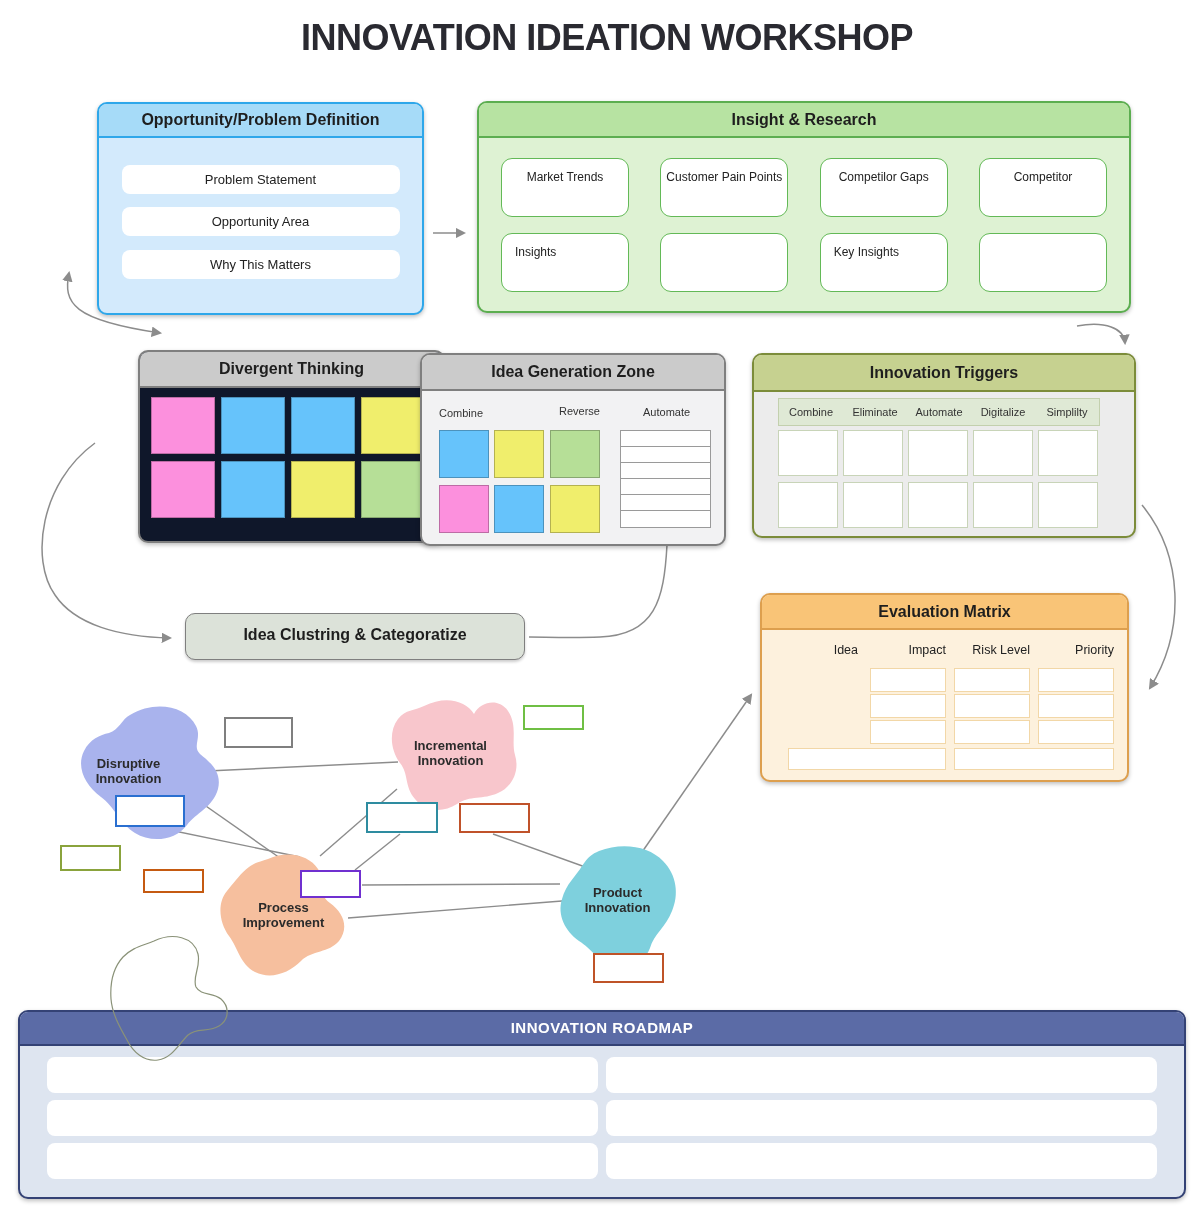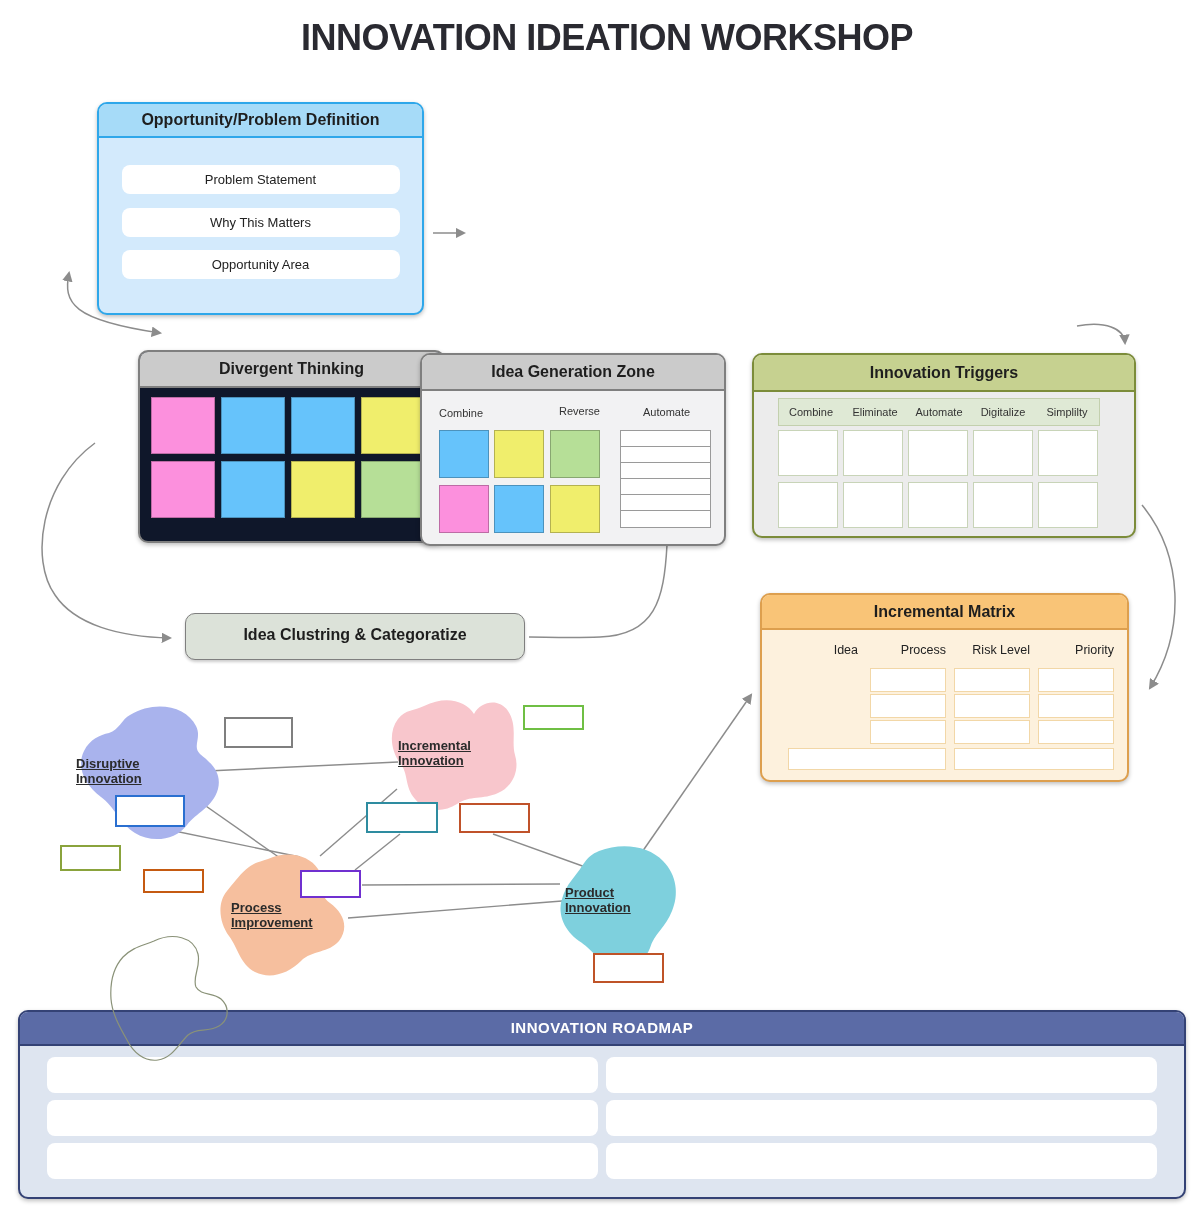--- a/index.html
+++ b/index.html
@@ -54,21 +54,21 @@
   .eval-label{position:absolute;font-size:12.5px;color:#222;text-align:right;}
   .eval-cell{position:absolute;background:#fff;border:1.5px solid #f2d7a7;box-sizing:border-box;}
 
   
   .road-grid{display:grid;grid-template-columns:1fr 1fr;grid-auto-rows:36px;gap:7px 8px;
              padding:11px 27px;}
   .road-cell{background:#fff;border-radius:8px;}
 
   
   .blob-label{position:absolute;z-index:1;font-size:13px;font-weight:bold;color:#2b2b2b;
-              line-height:15px;text-decoration:underline;}
+              text-align:center;line-height:15px;}
   .mini-rect{position:absolute;z-index:1;background:#fff;border:2px solid #888;box-sizing:border-box;}
 </style>
 </head>
 <body>
 
 <div class="canvas">
 
   <h1 class="page-title">INNOVATION IDEATION WORKSHOP</h1>
 
   <svg class="layer" width="1200" height="1207" viewBox="0 0 1200 1207">
@@ -109,24 +109,37 @@
              C329 953 312 950 301 961 C289 973 271 980 255 972 C240 964 238 948 229 936
              C219 922 217 903 227 891 C236 880 241 873 249 867 C255 862 260 862 268 859 Z" style="fill: rgb(246, 191, 158);"></path>
     <path d="M599 851 C622 842 649 846 663 861 C677 875 679 895 672 911 C666 927 654 934 650 948
              C645 962 629 970 613 965 C597 961 592 949 579 941 C565 931 557 915 562 899
              C566 884 576 876 582 866 C588 857 592 854 599 851 Z" style="fill: rgb(126, 208, 221);"></path>
   </svg>
 
   <div class="panel" style="left: 97px; top: 102px; width: 323px; height: 209px; background-color: rgb(211, 234, 252); border-color: rgb(46, 167, 234);">
     <div class="panel-h" style="height: 32px; line-height: 32px; background-color: rgb(166, 219, 248); border-bottom-color: rgb(46, 167, 234);">Opportunity/Problem Definition</div>
     <div class="opp-row" style="margin-top:27px;">Problem Statement</div>
+    <div class="opp-row" style="margin-top:13px;">Opportunity Area</div>
     <div class="opp-row" style="margin-top:14px;">Why This Matters</div>
-    <div class="opp-row" style="margin-top:13px;">Opportunity Area</div>
-  </div>
-
+  </div>
+
+  <div class="panel" style="left: 477px; top: 101px; width: 650px; height: 208px; background-color: rgb(222, 242, 211); border-color: rgb(92, 174, 80);">
+    <div class="panel-h" style="height: 33px; line-height: 33px; background-color: rgb(183, 227, 162); border-bottom-color: rgb(92, 174, 80);">Insight &amp; Research</div>
+    <div class="insight-grid">
+      <div class="insight-card">Market Trends</div>
+      <div class="insight-card">Customer Pain Points</div>
+      <div class="insight-card">Competilor Gaps</div>
+      <div class="insight-card">Competitor</div>
+      <div class="insight-card left">Insights</div>
+      <div class="insight-card"></div>
+      <div class="insight-card left">Key Insights</div>
+      <div class="insight-card"></div>
+    </div>
+  </div>
 
   <div class="panel" style="left: 97px; top: 350px; width: 303px; height: 189px; background-color: #0f172a; border-color: rgb(127, 127, 127); margin-left: 41px;">
     <div class="panel-h" style="height: 34px; line-height: 34px; background-color: rgb(203, 203, 203); border-bottom-color: rgb(127, 127, 127);">Divergent Thinking</div>
     <div class="notes-flex">
       <div class="note" style="background-color: rgb(252, 144, 221);"></div>
       <div class="note" style="background-color: rgb(102, 195, 251);"></div>
       <div class="note" style="background-color: rgb(102, 195, 251);"></div>
       <div class="note" style="background-color: rgb(240, 238, 108);"></div>
       <div class="note" style="background-color: rgb(252, 144, 221);"></div>
       <div class="note" style="background-color: rgb(102, 195, 251);"></div>
@@ -179,24 +192,24 @@
         <div class="trig-cell"></div>
         <div class="trig-cell"></div>
         <div class="trig-cell"></div>
       </div>
     </div>
   </div>
 
   <div class="cluster" style="left: 185px; top: 613px; width: 338px; height: 45px; line-height: 42px; background-color: rgb(220, 226, 217); border-color: rgb(127, 127, 127);">Idea Clustring &amp; Categoratize</div>
 
   <div class="panel" style="left: 760px; top: 593px; width: 365px; height: 185px; background-color: rgb(253, 241, 221); border-color: rgb(221, 159, 78);">
-    <div class="panel-h" style="height: 33px; line-height: 33px; background-color: rgb(249, 196, 119); border-bottom-color: rgb(221, 159, 78);">Incremental Matrix</div>
+    <div class="panel-h" style="height: 33px; line-height: 33px; background-color: rgb(249, 196, 119); border-bottom-color: rgb(221, 159, 78);">Evaluation Matrix</div>
     <div style="position:relative;width:100%;height:148px;">
       <span class="eval-label" style="left:20px;top:13px;width:76px;">Idea</span>
-      <span class="eval-label" style="left:108px;top:13px;width:76px;">Process</span>
+      <span class="eval-label" style="left:108px;top:13px;width:76px;">Impact</span>
       <span class="eval-label" style="left:192px;top:13px;width:76px;">Risk Level</span>
       <span class="eval-label" style="left:276px;top:13px;width:76px;">Priority</span>
 
       <div class="eval-cell" style="left: 108px; top: 38px; width: 76px; height: 24px; border-color: rgb(242, 215, 167);"></div>
       <div class="eval-cell" style="left: 192px; top: 38px; width: 76px; height: 24px; border-color: rgb(242, 215, 167);"></div>
       <div class="eval-cell" style="left: 276px; top: 38px; width: 76px; height: 24px; border-color: rgb(242, 215, 167);"></div>
       <div class="eval-cell" style="left: 108px; top: 64px; width: 76px; height: 24px; border-color: rgb(242, 215, 167);"></div>
       <div class="eval-cell" style="left: 192px; top: 64px; width: 76px; height: 24px; border-color: rgb(242, 215, 167);"></div>
       <div class="eval-cell" style="left: 276px; top: 64px; width: 76px; height: 24px; border-color: rgb(242, 215, 167);"></div>
       <div class="eval-cell" style="left: 108px; top: 90px; width: 76px; height: 24px; border-color: rgb(242, 215, 167);"></div>

